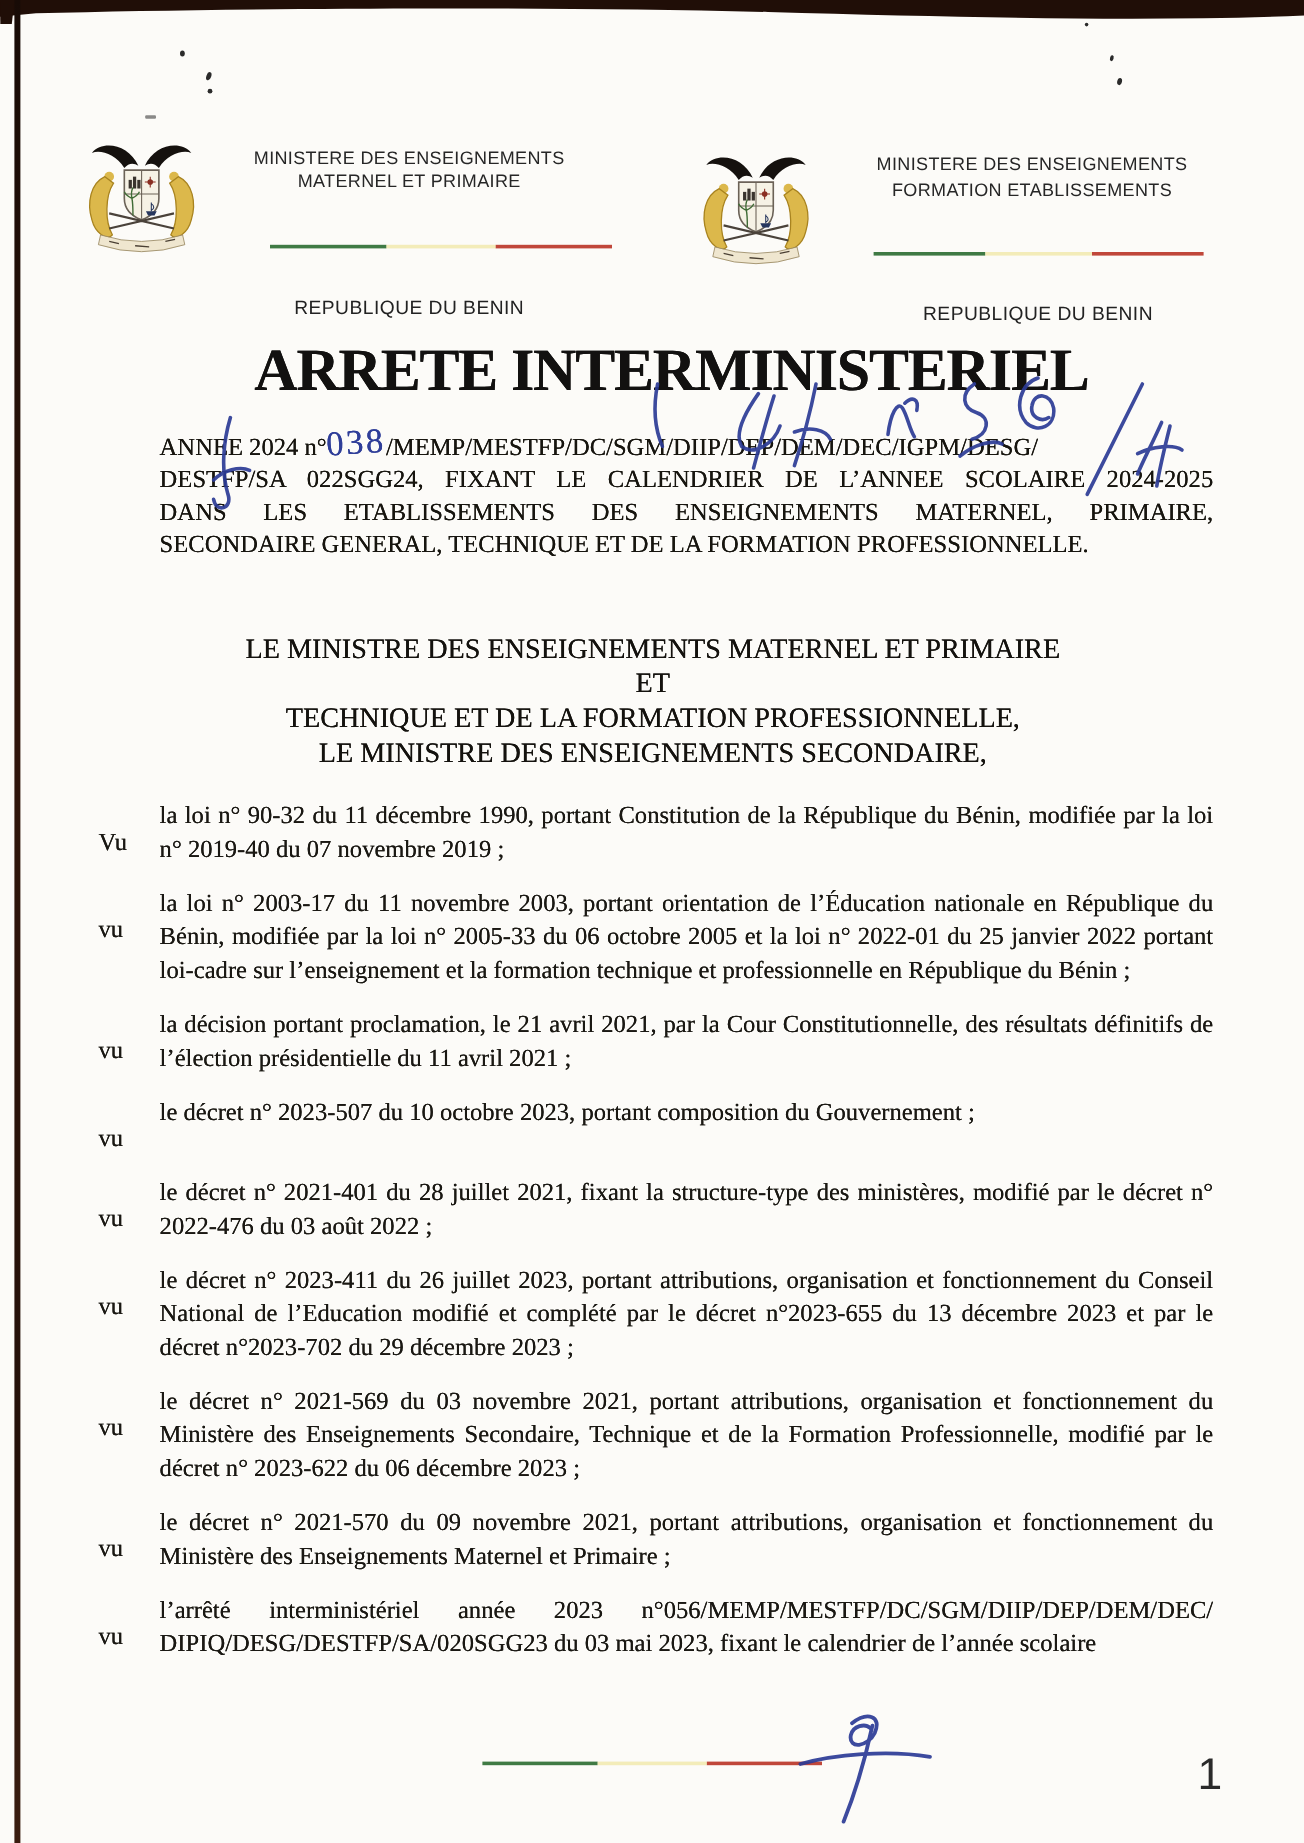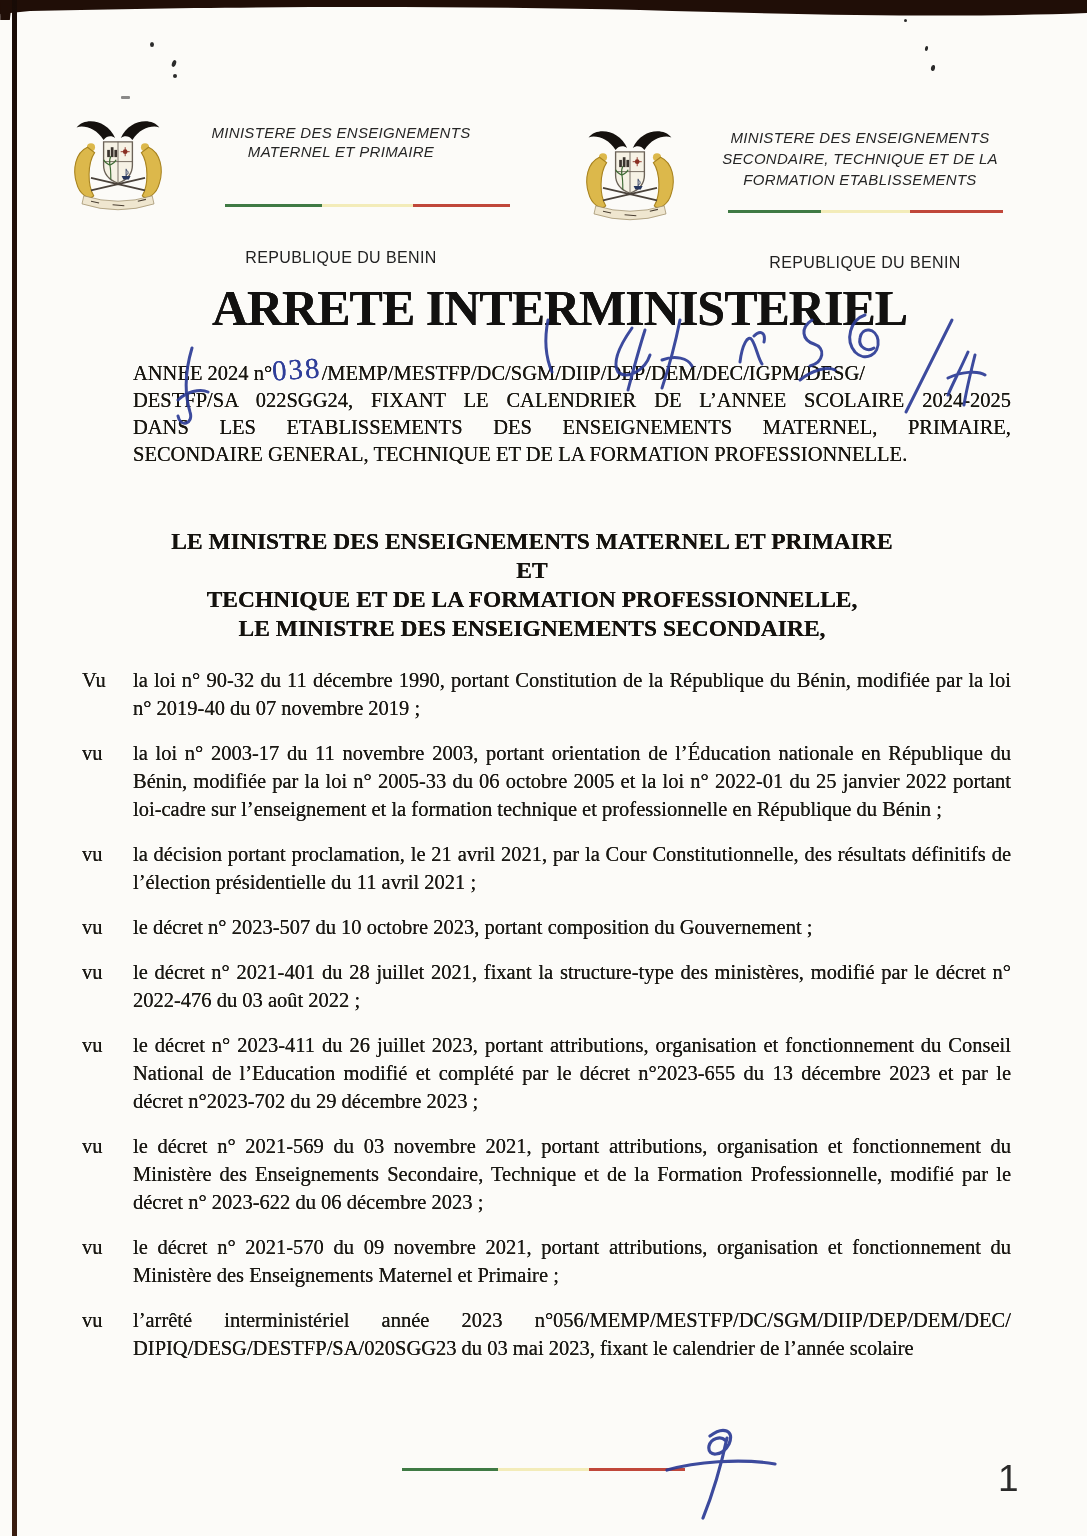--- a/index.html
+++ b/index.html
@@ -8,47 +8,47 @@
     background:#fcfbf8;overflow:hidden;
     font-family:"Liberation Serif", serif;color:#1d1b18;
   }
   .abs{position:absolute;}
   
   .left-scan-line{left:12px;top:0;width:5px;height:1536px;
     background:linear-gradient(180deg,#180b06,#30150b 40%,#241109 80%,#3a1d10);}
   .speck{position:absolute;background:#2b2b2b;border-radius:50%;}
   
   .hdr-text{font-family:"Liberation Sans", sans-serif;font-size:15px;line-height:19px;
-    text-align:center;letter-spacing:.3px;color:#262626;font-weight:500;font-style:italic;}
+    text-align:center;letter-spacing:.3px;color:#262626;font-weight:500;}
   .republic{font-family:"Liberation Sans", sans-serif;font-size:16px;letter-spacing:.4px;
     text-align:center;color:#222;margin-top:33px;}
   .flag-line{display:flex;height:3px;}
   .flag-line .g{flex:1;background:#3f7a44;}
   .flag-line .y{flex:.95;background:#e9d96d;opacity:.45;}
   .flag-line .r{flex:1;background:#c0473a;}
   
   .doc-title{left:0;top:279px;width:1087px;text-align:center;
     font-size:50px;font-weight:bold;letter-spacing:-1px;color:#121110;
     text-shadow:0 0 .5px #121110;padding-left:16px;}
   .reference{left:133px;top:357px;width:878px;font-size:20.5px;line-height:27px;
     color:#17150f;text-shadow:0 0 .3px #17150f;}
   .ref-line{white-space:nowrap;}
   .ref-just{white-space:normal;text-align:justify;text-align-last:justify;}
   .hand-number{color:#2f3e99;font-size:29px;letter-spacing:2px;font-weight:500;
     display:inline-block;transform:rotate(-4deg) translateY(-1px);
     text-shadow:0 0 .4px #2f3e99;}
   
-  .issuers{left:66px;top:527px;width:932px;text-align:center;
-    font-size:23.5px;font-weight:bold;line-height:29px;color:#14120e;
+  .issuers{left:78px;top:527px;width:932px;text-align:center;
+    font-size:23.5px;font-weight:normal;line-height:29px;color:#14120e;
     text-shadow:0 0 .4px #14120e;}
   
   .visas{left:82px;top:666px;width:929px;font-size:20.5px;line-height:28px;
     color:#1a1813;text-shadow:0 0 .3px #1a1813;}
   .visa{display:flex;margin-bottom:17px;}
-  .visa-label{width:51px;flex:none;}
+  .visa-label{width:51px;flex:none;margin-top:22px;}
   .visa-text{width:878px;text-align:justify;}
   
   .page-number{left:998px;top:1458px;width:60px;font-family:"Liberation Sans",sans-serif;
     font-size:37px;color:#2a2a2a;}
   .ink{stroke:#2c3b96;fill:none;stroke-linecap:round;stroke-linejoin:round;}
 </style>
 </head>
 <body>
 
 <div class="page">
@@ -116,21 +116,20 @@
     <path d="M52,74 C52,68 52,62 51,58 M51,58 C46,56 44,52 44,52 M51,58 C56,56 58,52 58,52 M51,58 C50,53 51,50 52,48" stroke="#3f6b35" stroke-width="1.3" fill="none"></path>
     <path d="M64,70 L74,70 L72,74 L66,74 Z" fill="#27375e"></path>
     <path d="M69,62 L69,70 M69,63 C72,65 72,68 69,69" stroke="#27375e" stroke-width="1" fill="none"></path>
     <path d="M30,86 L90,72 M30,72 L90,86" stroke="#4a423a" stroke-width="2"></path>
     <path d="M22,92 Q60,104 98,92 L100,101 Q60,114 20,101 Z" fill="#efe6cf" stroke="#9a8a64" stroke-width=".8"></path>
     <path d="M30,98 l9,2 M54,102 l13,1 M82,98 l9,-2" stroke="#4a3f33" stroke-width="1.2"></path>
   </svg>
 
   <div class="abs hdr-text" style="left:700px;top:127px;width:320px;line-height:21px;">
     <div>MINISTERE DES ENSEIGNEMENTS</div>
-    <div>SECONDAIRE, TECHNIQUE ET DE LA</div>
     <div>FORMATION ETABLISSEMENTS</div>
   </div>
   <div class="abs flag-line" style="left:728px;top:210px;width:275px;">
     <span class="g"></span>
       <span class="y"></span>
       <span class="r"></span>
   </div>
   <div class="abs republic" style="left:705px;top:221px;width:320px;">REPUBLIQUE DU BENIN</div>
 
   <div class="abs doc-title">ARRETE INTERMINISTERIEL</div>

